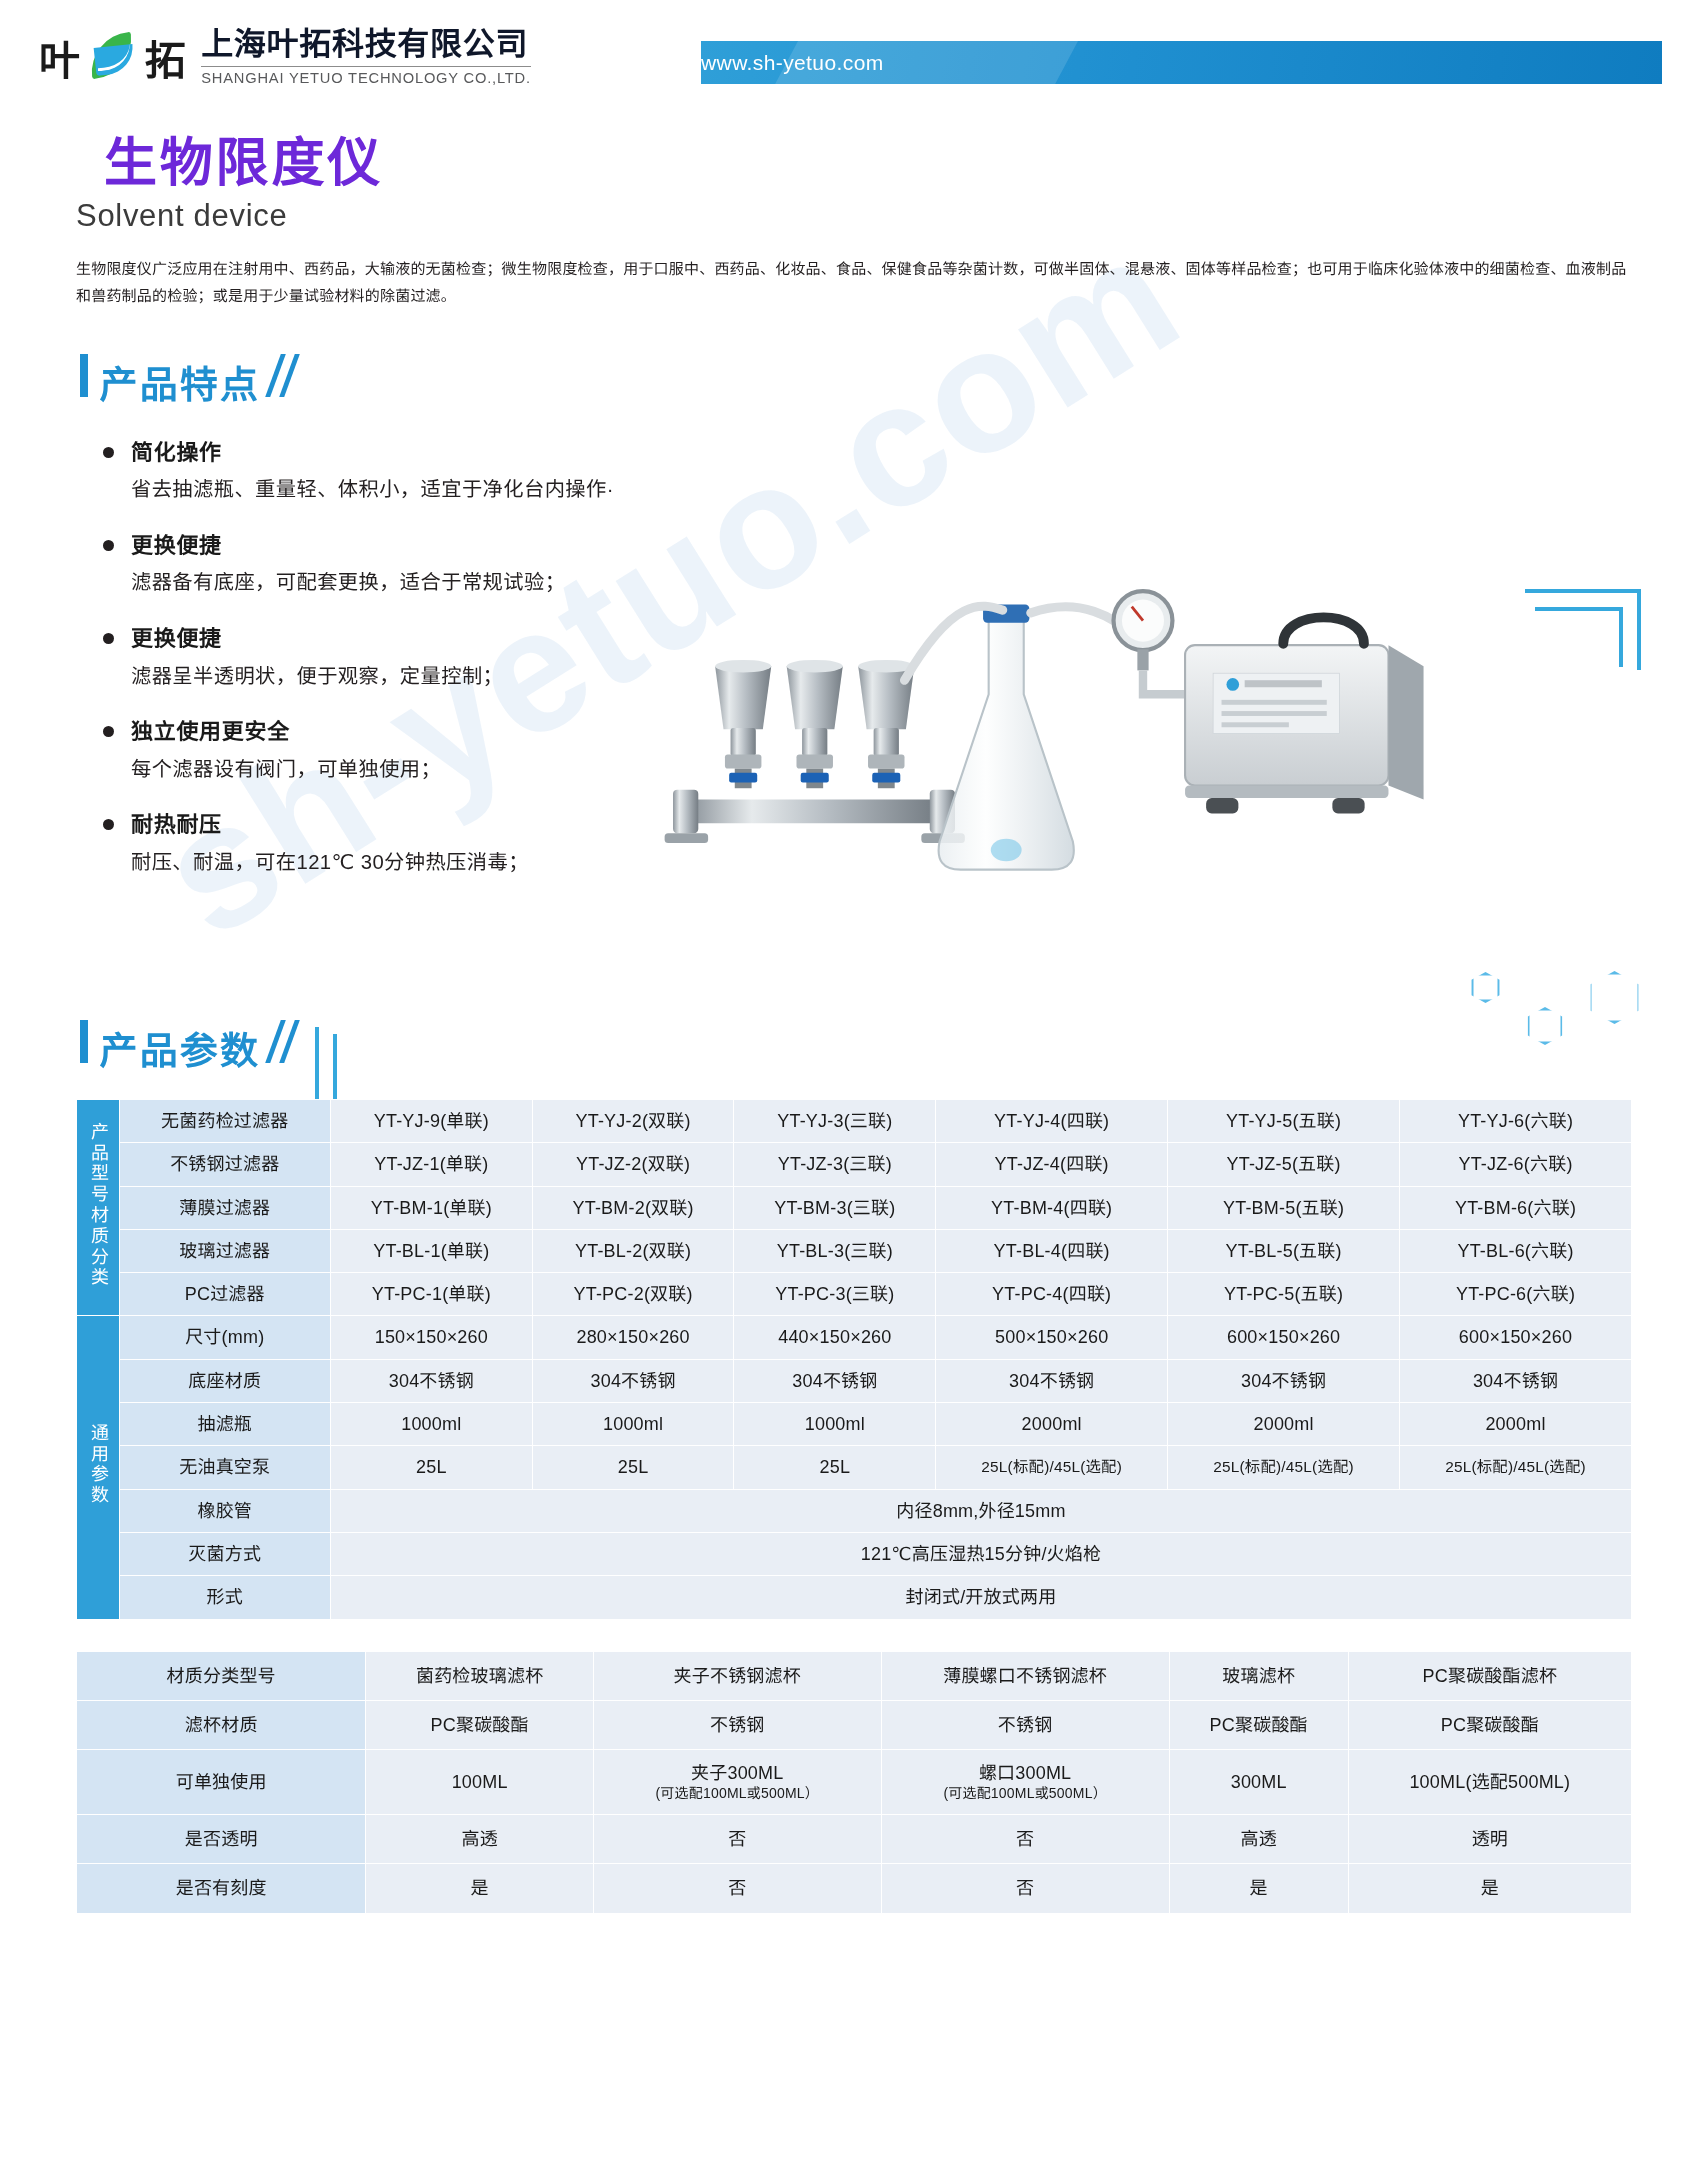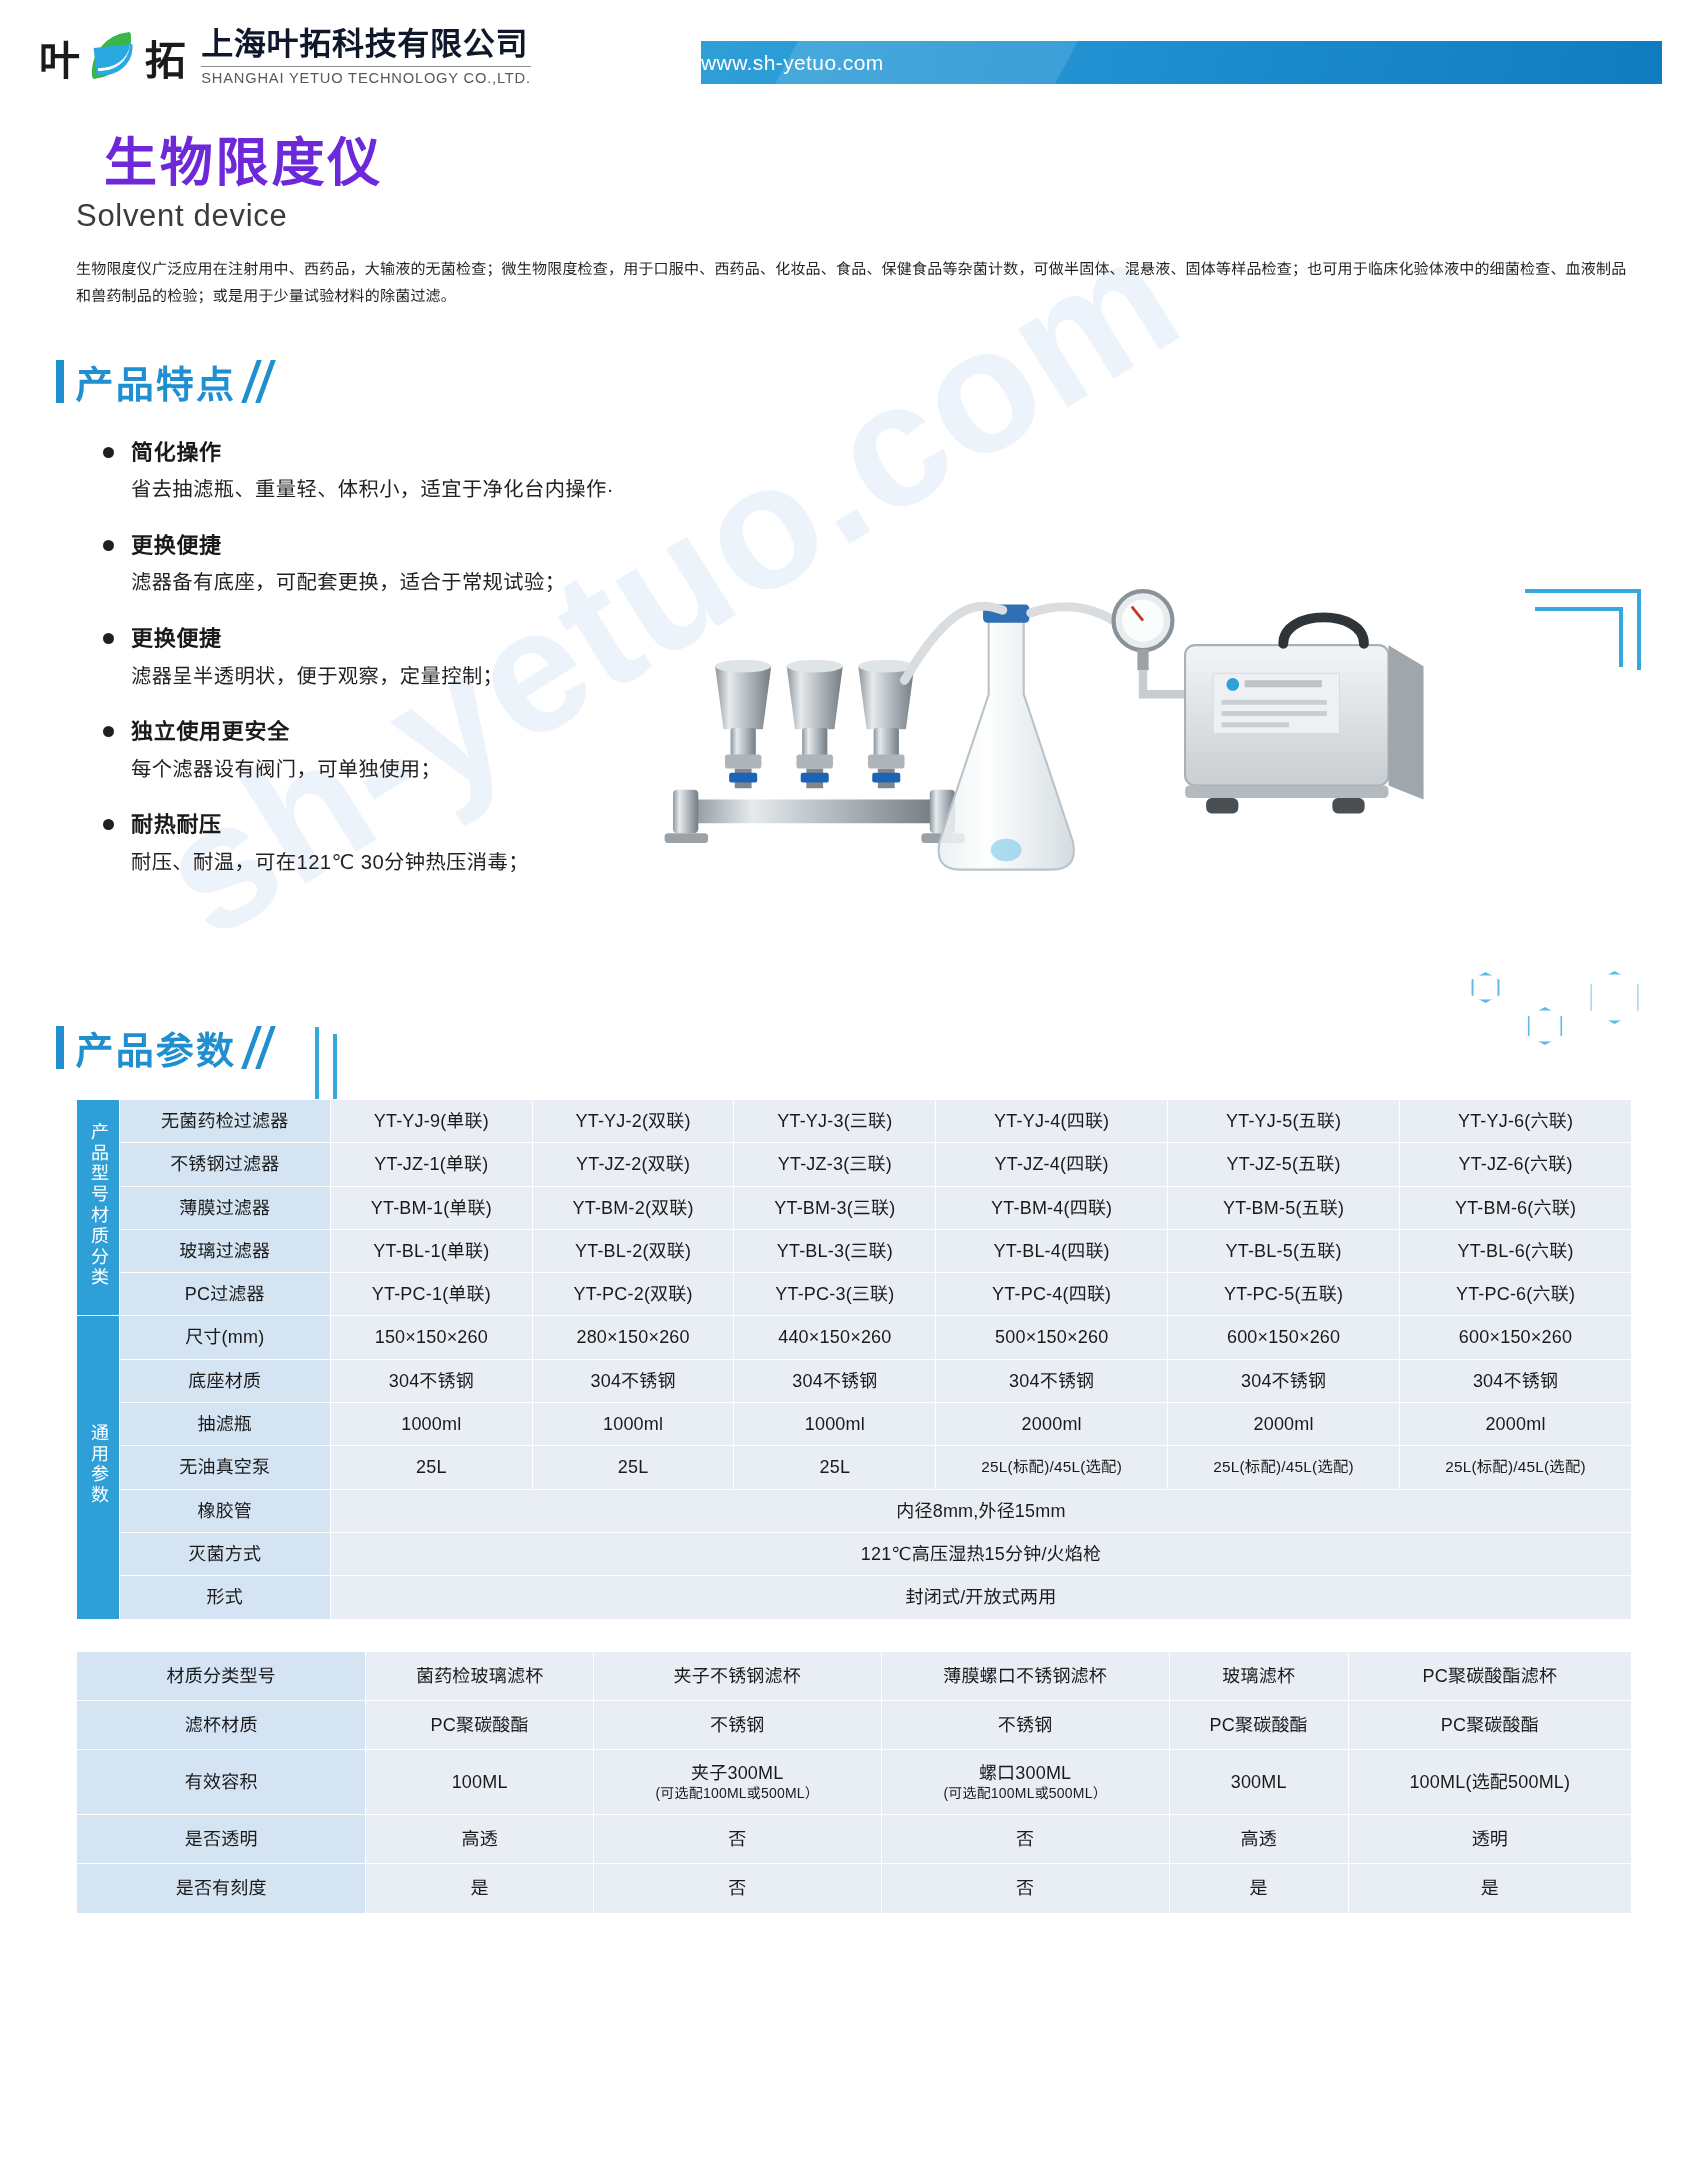--- a/index.html
+++ b/index.html
@@ -158,23 +158,23 @@
     line-height: 1.75;
     color: #231f20;
     letter-spacing: 0.2px;
     position: relative;
     z-index: 2;
   }
 
   
   .sec-head {
     position: relative;
-    margin-left: 56px;
+    margin-left: 80px;
     display: inline-flex;
-    align-items: center;
+    align-items: flex-start;
     z-index: 2;
   }
   .sec-head .bar {
     width: 8.4px;
     height: 43px;
     background: #1f8fd0;
     margin-right: 11.2px;
   }
   .sec-head .txt {
     font-size: 38px;
@@ -665,21 +665,21 @@
       </tr>
       <tr>
         <td class="lbl">滤杯材质</td>
         <td>PC聚碳酸酯</td>
         <td>不锈钢</td>
         <td>不锈钢</td>
         <td>PC聚碳酸酯</td>
         <td>PC聚碳酸酯</td>
       </tr>
       <tr>
-        <td class="lbl">有效容积</td>
+        <td class="lbl">可单独使用</td>
         <td>100ML</td>
         <td class="twoline">
           <span>夹子300ML</span>
           <span class="sub">(可选配100ML或500ML）</span>
         </td>
         <td class="twoline">
           <span>螺口300ML</span>
           <span class="sub">(可选配100ML或500ML）</span>
         </td>
         <td>300ML</td>

